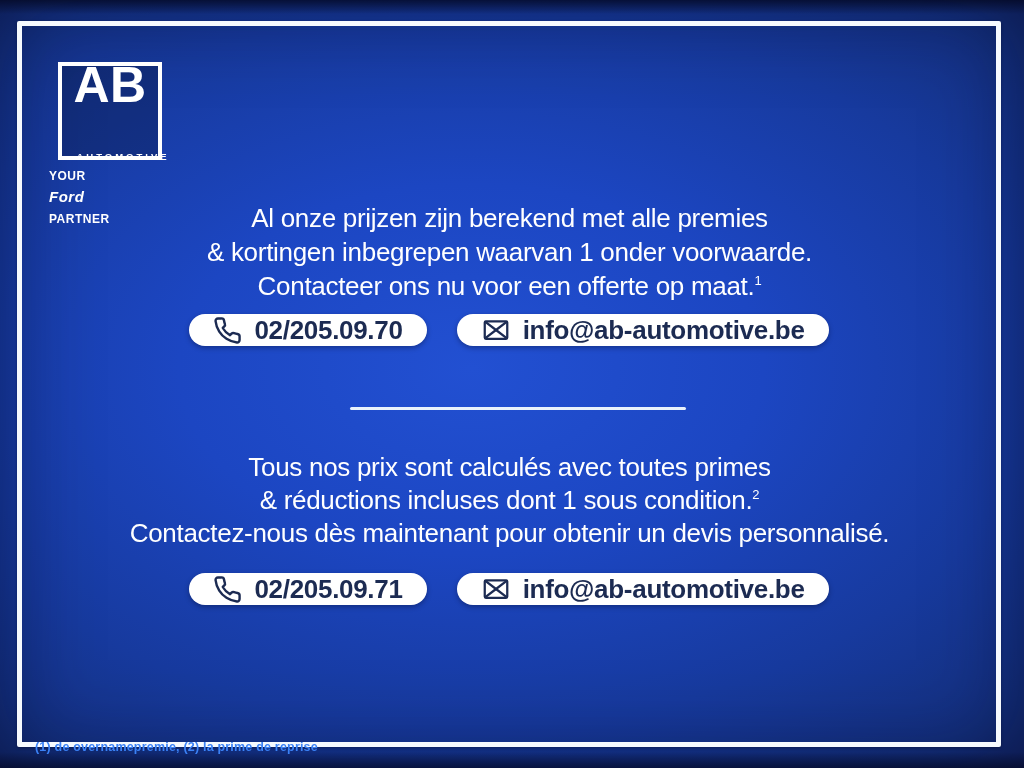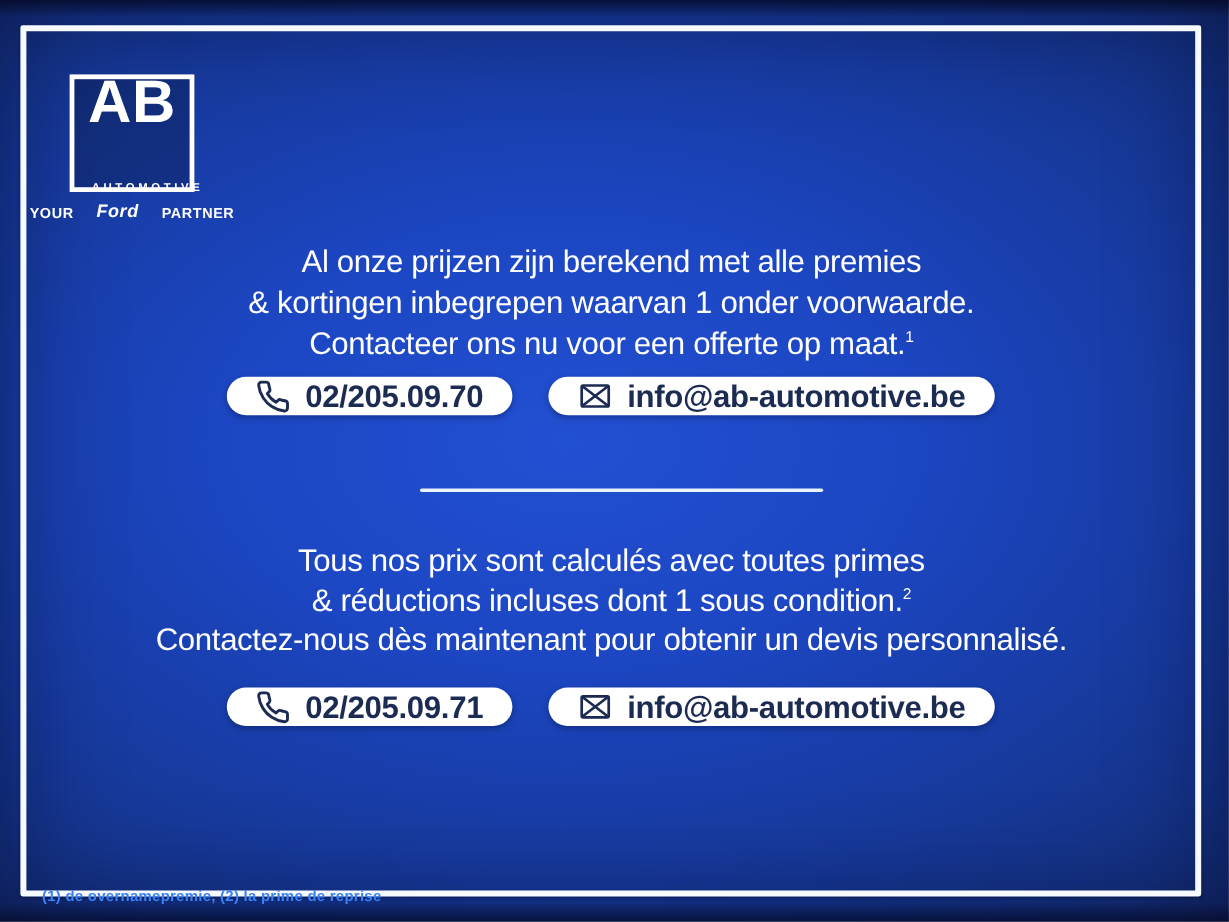--- a/index.html
+++ b/index.html
@@ -25,21 +25,21 @@
   .logo-box {
     margin: 0 auto; width: 96px; height: 90px;
     border: 4px solid #fff; background: rgba(8,17,46,0.30);
     display: flex; flex-direction: column; align-items: center; justify-content: center; gap: 16px;
   }
   .logo-initials { font-size: 50px; font-weight: bold; line-height: 1; letter-spacing: 0.5px; }
   .logo-rule { width: 70px; height: 2px; background: #fff; margin: 4px 0 5px 0; }
   .logo-name { font-size: 9.5px; font-weight: bold; letter-spacing: 3px; white-space: nowrap; padding-left: 26px; }
   .logo-tagline {
     margin-top: 9px; font-size: 12px; font-weight: bold; letter-spacing: 0.5px;
-    display: flex; align-items: center; justify-content: center; gap: 19px; white-space: nowrap;
+    display: flex; align-items: flex-start; justify-content: center; gap: 6px; white-space: nowrap; flex-direction: column;
   }
   .ford-script { font-family: Liberation Sans, sans-serif; font-style: italic; font-weight: bold; font-size: 15px; position: relative; top: -1px; }
   
   .para { position: absolute; left: 23px; right: 28px; text-align: center; color: #fff; letter-spacing: -0.3px; }
   .para-nl { top: 201px; font-size: 26px; line-height: 34px; }
   .para-fr { top: 451px; font-size: 26px; line-height: 33px; }
   .para sup { font-size: 13px; vertical-align: super; line-height: 0; }
   
   .btn-row { position: absolute; left: 22px; right: 28px; display: flex; justify-content: center; gap: 30px; }
   .row-nl { top: 314px; }

